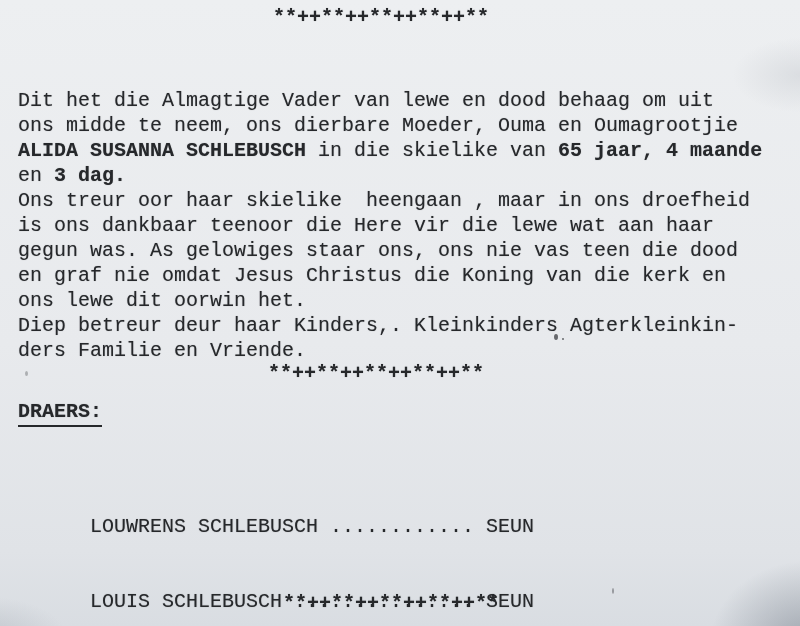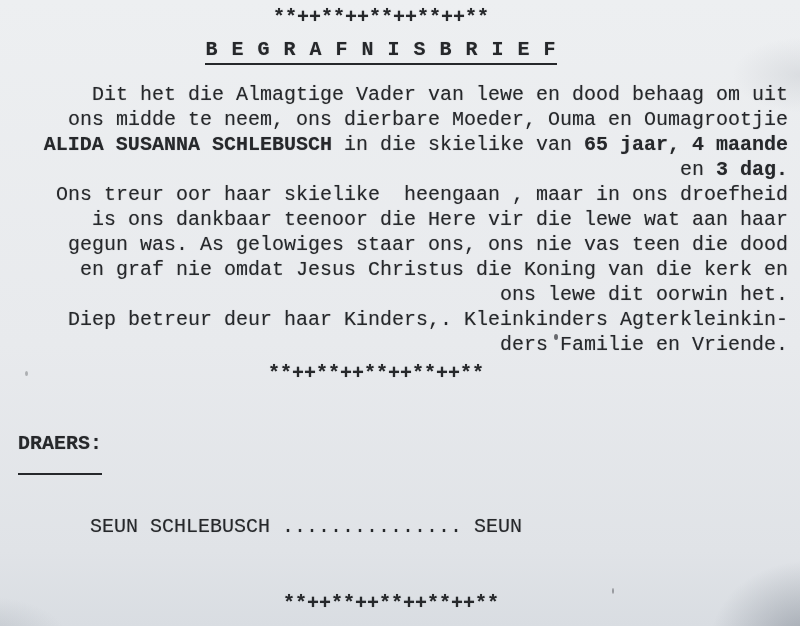--- a/index.html
+++ b/index.html
@@ -26,48 +26,44 @@
   }
   .orn.top    { top: 5px; }
   .orn.middle { top: 361px; width: 752px; }
   .orn.bottom { top: 591px; width: 782px; }
   .title-wrap { position: absolute; top: 37px; left: 0; width: 762px; text-align: center; }
   .letter-title {
     display: inline-block; font-weight: 700; letter-spacing: 1px;
     padding-bottom: 1px; border-bottom: 2px solid #26282b;
   }
   .body-text {
-    position: absolute; top: 82px; left: 18px; width: 770px;
+    position: absolute; top: 88px; left: 18px; width: 770px;
     white-space: pre-wrap;
-    text-align: right;
   }
   .bearers-heading-wrap { position: absolute; top: 399px; left: 18px; }
   .bearers-heading {
     display: inline-block; font-weight: 700;
-    padding-bottom: 17px; border-bottom: 2px solid #26282b; margin-top: 32px;
+    padding-bottom: 1px; border-bottom: 2px solid #26282b;
   }
   .bearers-list { position: absolute; top: 439px; left: 18px; white-space: pre; }
   .bearer-row { height: 25px; }
   .dots-leader { padding: 0 1ch; }
   .stray { position: absolute; background: rgba(60,62,66,0.75); border-radius: 50%; }
   .stray-1 { top: 334px; left: 554px; width: 4px; height: 6px; }
   .stray-1b { top: 338px; left: 562px; width: 2px; height: 2px; }
   .stray-2 { top: 371px; left: 25px; width: 3px; height: 5px; opacity: .45; }
   .stray-3 { top: 588px; left: 612px; width: 2px; height: 6px; opacity: .6; }
 </style>
 </head>
 <body>
 
 <div class="sheet">
 
   <div class="orn top">**++**++**++**++**</div>
 
-  <div class="title-wrap">
-    <span class="letter-title">B E G R A F N I S B R I E F</span>
-  </div>
 
   <div class="body-text"><span>Dit het die Almagtige Vader van lewe en dood behaag om uit
 ons midde te neem, ons dierbare Moeder, Ouma en Oumagrootjie
 </span><span class="bold">ALIDA SUSANNA SCHLEBUSCH</span><span> in die skielike van </span><span class="bold">65 jaar, 4 maande</span><span>
 en </span><span class="bold">3 dag.</span><span>
 Ons treur oor haar skielike  heengaan , maar in ons droefheid
 is ons dankbaar teenoor die Here vir die lewe wat aan haar
 gegun was. As gelowiges staar ons, ons nie vas teen die dood
 en graf nie omdat Jesus Christus die Koning van die kerk en
 ons lewe dit oorwin het.
@@ -75,21 +71,24 @@
 ders Familie en Vriende.</span></div>
 
   <div class="orn middle">**++**++**++**++**</div>
 
   <div class="bearers-heading-wrap">
     <span class="bearers-heading">DRAERS:</span>
   </div>
 
   <div class="bearers-list">
     <div class="bearer-row">
-      <span>SEUN SCHLEBUSCH</span><span class="dots-leader">...............</span><span>SEUN</span>
+      <span>LOUWRENS SCHLEBUSCH</span><span class="dots-leader">............</span><span>SEUN</span>
+    </div>
+    <div class="bearer-row">
+      <span>LOUIS SCHLEBUSCH</span><span class="dots-leader">...............</span><span>SEUN</span>
     </div>
     
     
     
     
   </div>
 
   <div class="orn bottom">**++**++**++**++**</div>
 
   <div class="stray stray-1"></div>

